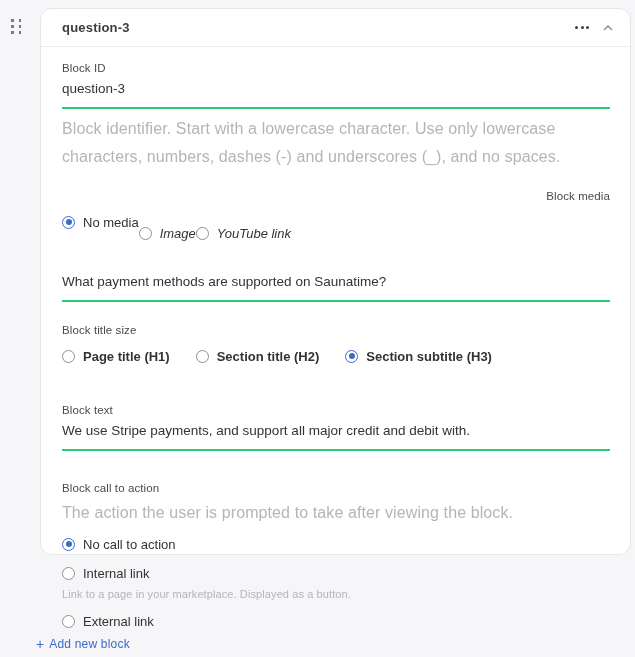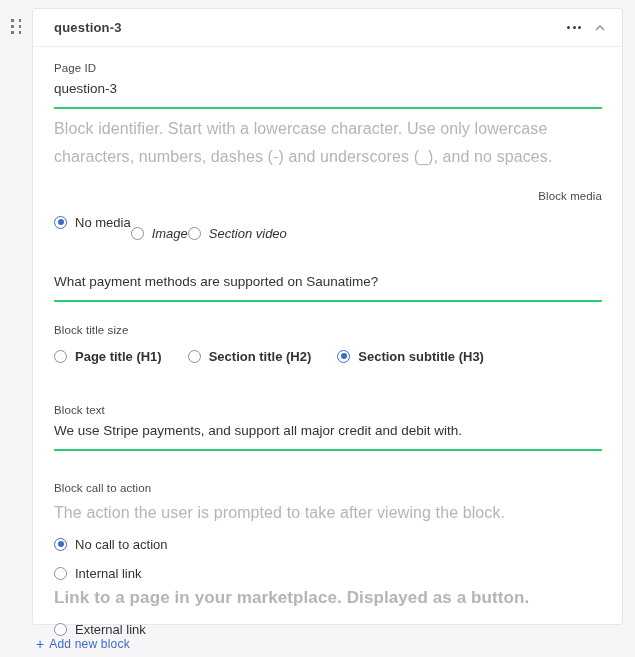--- a/index.html
+++ b/index.html
@@ -15,22 +15,22 @@
   body{font-family:"Liberation Sans", sans-serif;}
   .stage{position:relative;width:635px;height:657px;background:#f6f6f8;overflow:hidden;}
 
   
   .drag-handle{position:absolute;left:11px;top:19px;width:12px;height:15px;
     display:grid;grid-template-columns:repeat(2,1fr);grid-template-rows:repeat(3,1fr);
     gap:3px;cursor:grab;}
   .drag-handle i{width:2.5px;height:2.5px;background:#7b7b82;display:block;}
 
   
-  .card{position:absolute;left:32px;top:8px;width:591px;height:617px;background:#ffffff;
-    border:1px solid #e7e7ea;border-radius:3px;}
+  .card{position:absolute;left:40px;top:8px;width:591px;height:547px;background:#ffffff;
+    border:1px solid #e7e7ea;border-radius:12px;}
   .card-header{display:flex;align-items:center;justify-content:space-between;
     height:38px;padding:0 17px 0 21px;border-bottom:1px solid #ededf0;}
   .card-title{font-size:13px;font-weight:bold;color:#3d3d3d;letter-spacing:.2px;}
   .header-icons{display:flex;align-items:center;gap:14px;}
   .ellipsis{display:flex;gap:2.5px;cursor:pointer;padding:4px 0;}
   .ellipsis i{width:3px;height:3px;border-radius:50%;background:#3d3d3d;display:block;}
   .chevron{width:10px;height:8px;cursor:pointer;display:block;}
 
   
   .content{padding:15px 20px 0 21px;}
@@ -50,21 +50,21 @@
     border:1.5px solid var(--radio-gray);background:#fff;}
   .radio.selected{border-color:var(--blue);}
   .radio.selected::after{content:"";position:absolute;left:50%;top:50%;width:6px;height:6px;
     margin:-3px 0 0 -3px;border-radius:50%;background:var(--blue);}
   .radio-label{font-size:13px;color:var(--value);margin-left:8px;}
   .radio-inline{display:flex;align-items:center;gap:26px;margin-top:13px;font-weight:bold;}
   .radio-inline .radio-row{margin-top:0;}
 
   
   .cta-option{margin-top:10px;}
-  .cta-option .option-helper{font-size:17px;color:var(--helper);margin:7px 0 0 0;letter-spacing:.1px;font-weight:bold;}
+  .cta-option .option-helper{font-size:11px;color:var(--helper);margin:7px 0 0 0;letter-spacing:.1px;}
   .cta-option + .cta-option{margin-top:14px;}
 
   
   .media-list .radio-row{margin-top:0;}
   .media-list .radio-row + .radio-row{margin-top:12px;font-style:italic;}
   .media-list{display:flex;flex-direction:row;gap:0;margin-top:13px;}
   .media-list .radio-row{height:14px;}
   .media-list .radio-row:nth-child(n+2){margin-top:11.5px;}
 
   
@@ -99,40 +99,40 @@
           </span>
         <svg class="chevron" viewBox="0 0 10 8">
           <polyline points="1,6 5,2 9,6" fill="none" stroke="#8a8a90" stroke-width="1.4"></polyline>
         </svg>
       </span>
     </div>
 
     <div class="content">
 
       <div class="section">
-        <div class="field-label">Page ID</div>
+        <div class="field-label">Block ID</div>
         <div class="field-value">question-3</div>
         <div class="green-line"></div>
         <div class="helper">Block identifier. Start with a lowercase character. Use only lowercase characters, numbers, dashes (-) and underscores (_), and no spaces.</div>
       </div>
 
       <div class="section sec-block-media">
         <div class="field-label">Block media</div>
         <div class="media-list">
           <label class="radio-row">
             <span class="radio selected"></span>
             <span class="radio-label">No media</span>
           </label>
           <label class="radio-row">
             <span class="radio"></span>
             <span class="radio-label">Image</span>
           </label>
           <label class="radio-row">
             <span class="radio"></span>
-            <span class="radio-label">Section video</span>
+            <span class="radio-label">YouTube link</span>
           </label>
         </div>
       </div>
 
       <div class="section sec-block-title">
         <div class="field-value">What payment methods are supported on Saunatime?</div>
         <div class="green-line"></div>
       </div>
 
       <div class="section sec-title-size">

